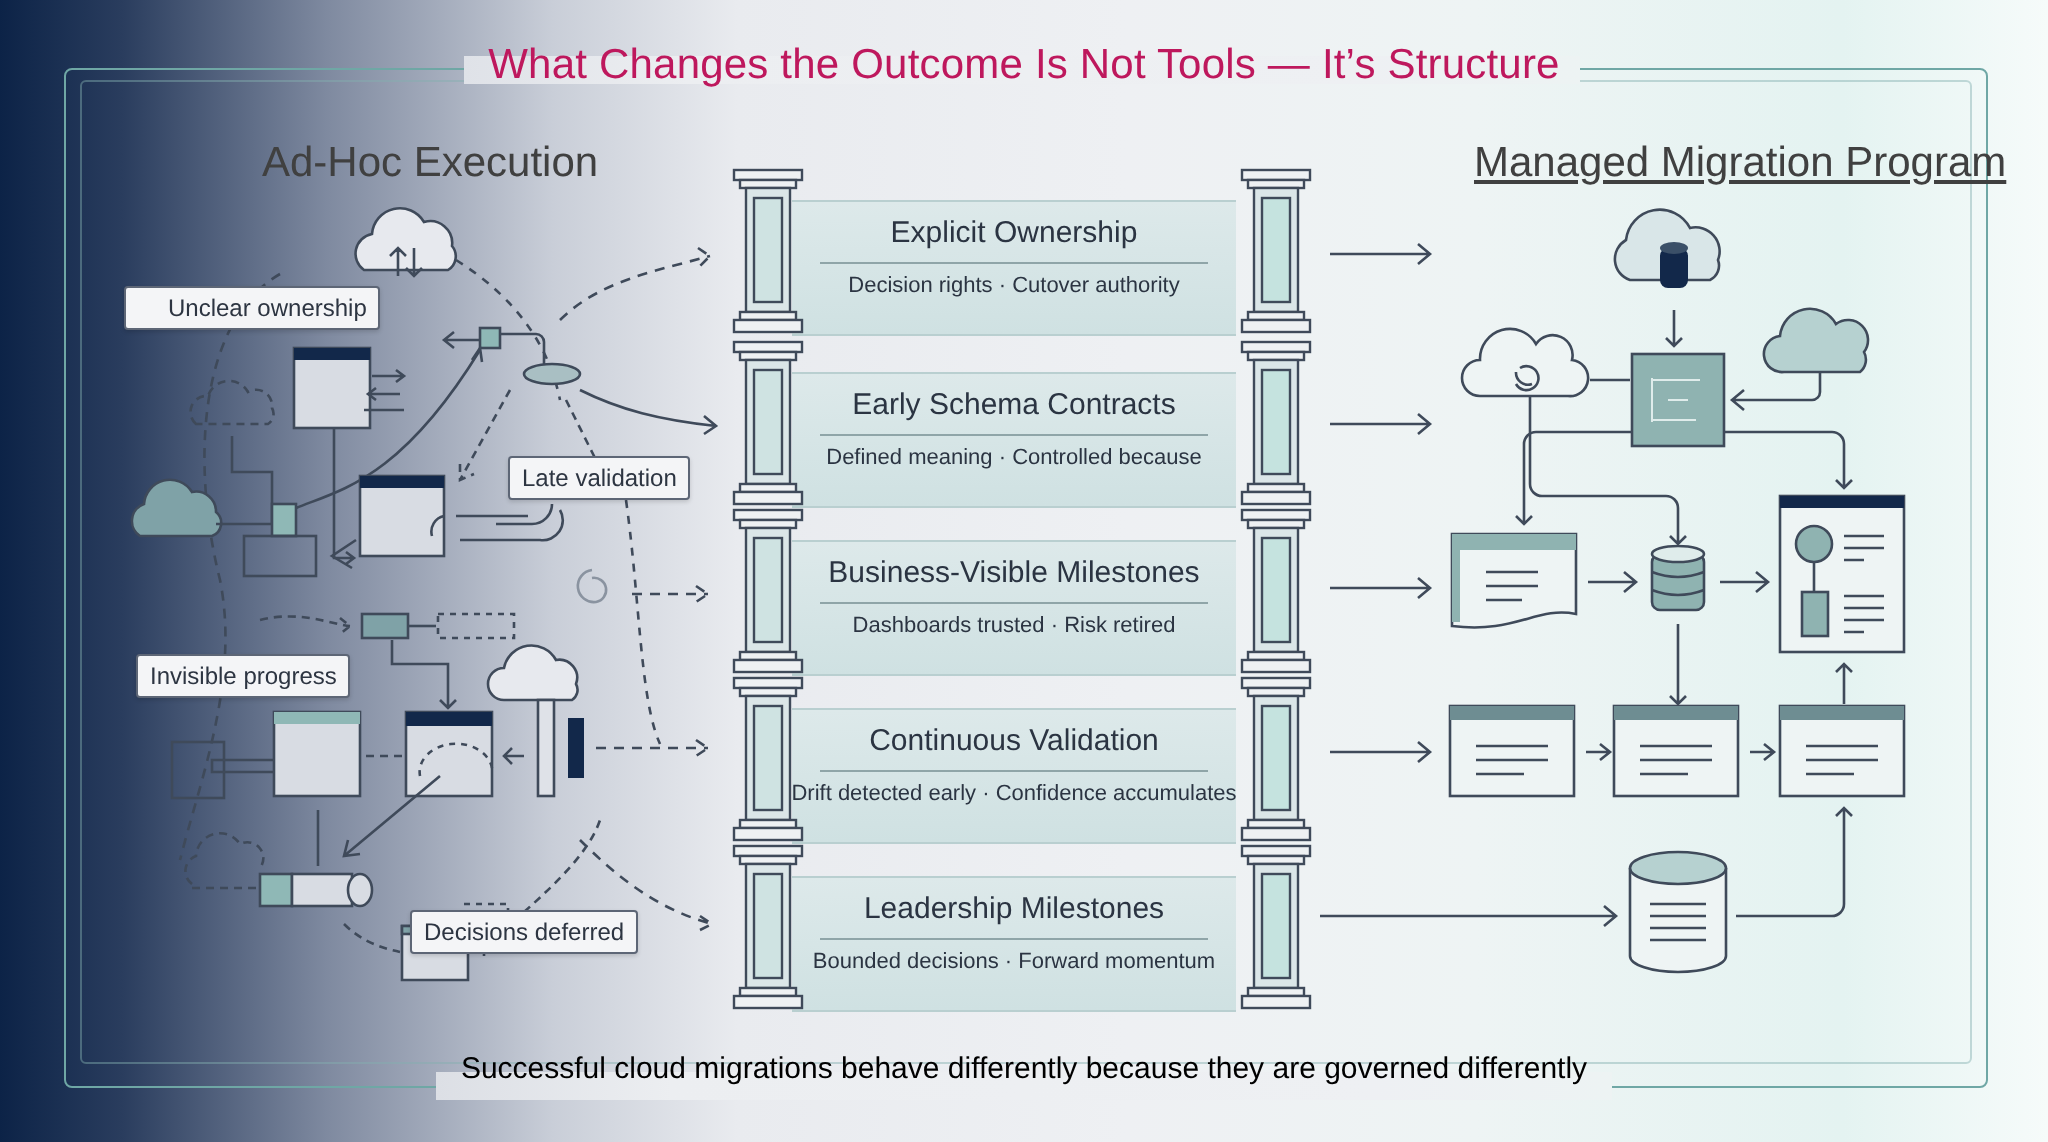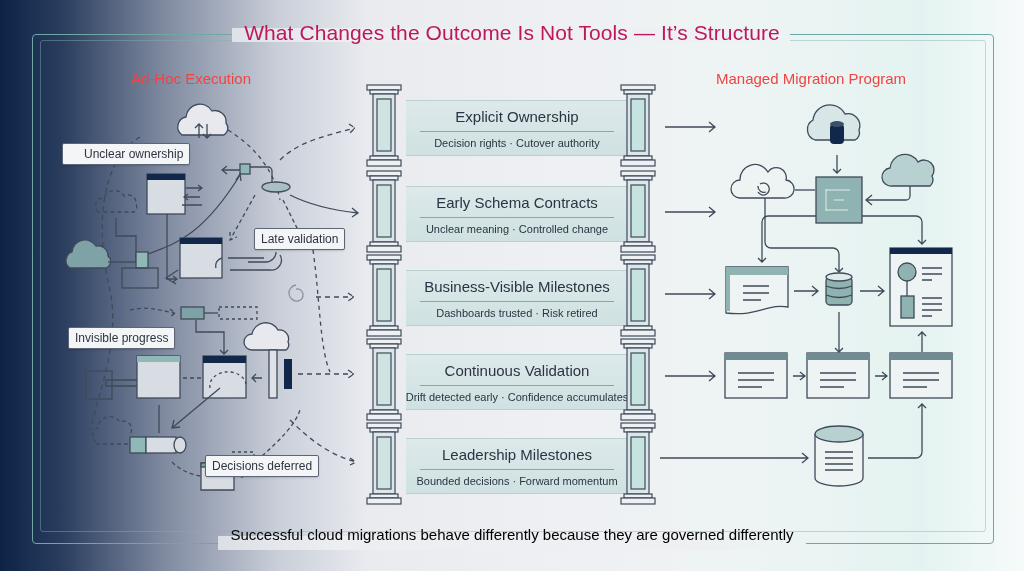--- a/index.html
+++ b/index.html
@@ -27,36 +27,36 @@
     background: linear-gradient(90deg, #dfe2e8, #eceef1 20%, #eef0f3 80%, #edf3f3);
   }
   .footer-mask {
     position: absolute; top: 536px; left: 218px; width: 588px; height: 14px;
     background: linear-gradient(90deg, #dcdfe5, #eceef1 20%, #eef0f3 80%, #edf3f3);
   }
   .footer {
     position: absolute; left: 0; right: 0; top: 526px; text-align: center;
     font-size: 15px; color: #000000;
   }
-  .side-heading { position: absolute; font-size: 15px; color: #ef4444; }
+  .side-heading { position: absolute; font-size: 21px; color: #404040; }
   .left-heading { left: 131px; top: 70px; }
-  .right-heading { left: 716px; top: 70px; }
+  .right-heading { left: 737px; top: 70px; text-decoration: underline; }
 
   .callout {
     position: absolute; background: #f4f5f7; border: 1px solid #5d6676;
     border-radius: 2px; font-size: 12px; color: #2d3542; padding: 3px 6px;
     box-shadow: 0 1px 2px rgba(0,0,0,0.15); white-space: nowrap;
   }
 
   .diagram-svg { position: absolute; left: 0; top: 0; }
 
   
   .pillar-row { position: absolute; left: 366px; width: 290px; height: 80px; }
   .banner {
-    position: absolute; left: 40px; top: 16px; width: 222px; height: 56px;
+    position: absolute; left: 30px; top: 16px; width: 222px; height: 68px;
     background: linear-gradient(180deg, #dde9ea 0%, #cfe1e2 100%);
     border-top: 1px solid #b9cfd0; border-bottom: 1px solid #b9cfd0;
   }
   .banner-title {
     position: absolute; left: 0; right: 0; top: 7px; text-align: center;
     font-size: 15px; color: #2b3442;
   }
   .banner-rule {
     position: absolute; left: 14px; right: 14px; top: 30px; height: 1px; background: #8fa5a8;
   }
@@ -206,21 +206,21 @@
           <rect x="4" y="72" width="28" height="4"></rect>
           <rect x="1" y="76" width="34" height="6"></rect>
         </g>
       </svg>
   </div>
 
   <div class="pillar-row" style="top:170px;text-decoration:underline;">
     <div class="banner">
       <div class="banner-title">Early Schema Contracts</div>
       <div class="banner-rule"></div>
-      <div class="banner-sub">Unclear meaning · Controlled change</div>
+      <div class="banner-sub">Defined meaning · Controlled because</div>
     </div>
     <svg class="column left" viewBox="0 0 36 84">
         <g fill="#eef1f3" stroke="#3f4a5a" stroke-width="1.2">
           <rect x="1" y="1" width="34" height="5"></rect>
           <rect x="4" y="6" width="28" height="4"></rect>
           <rect x="7" y="10" width="22" height="62" fill="#dbe6e8"></rect>
           <rect x="11" y="15" width="14" height="52" fill="#cfe3e2"></rect>
           <rect x="4" y="72" width="28" height="4"></rect>
           <rect x="1" y="76" width="34" height="6"></rect>
         </g>

